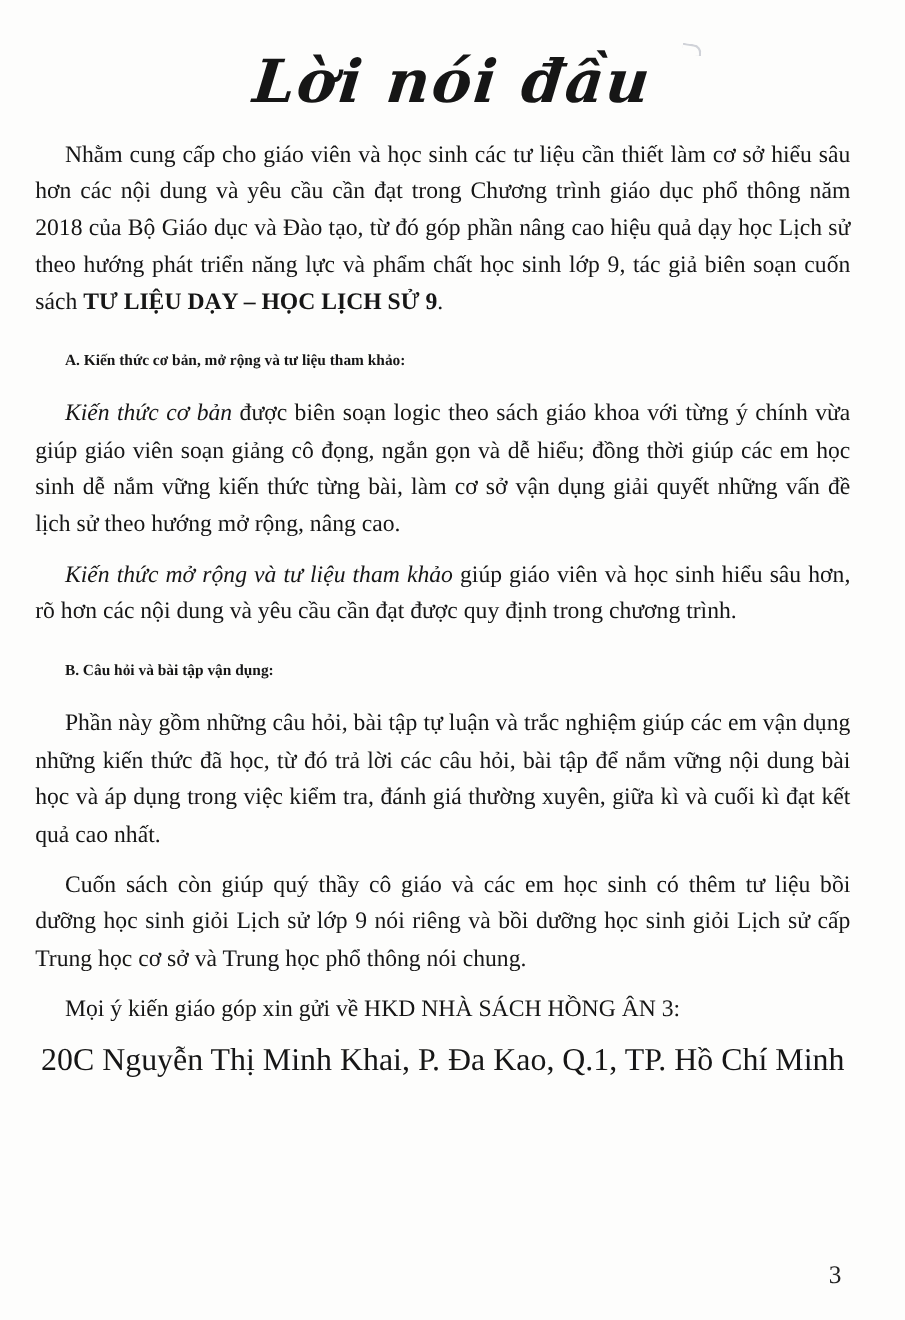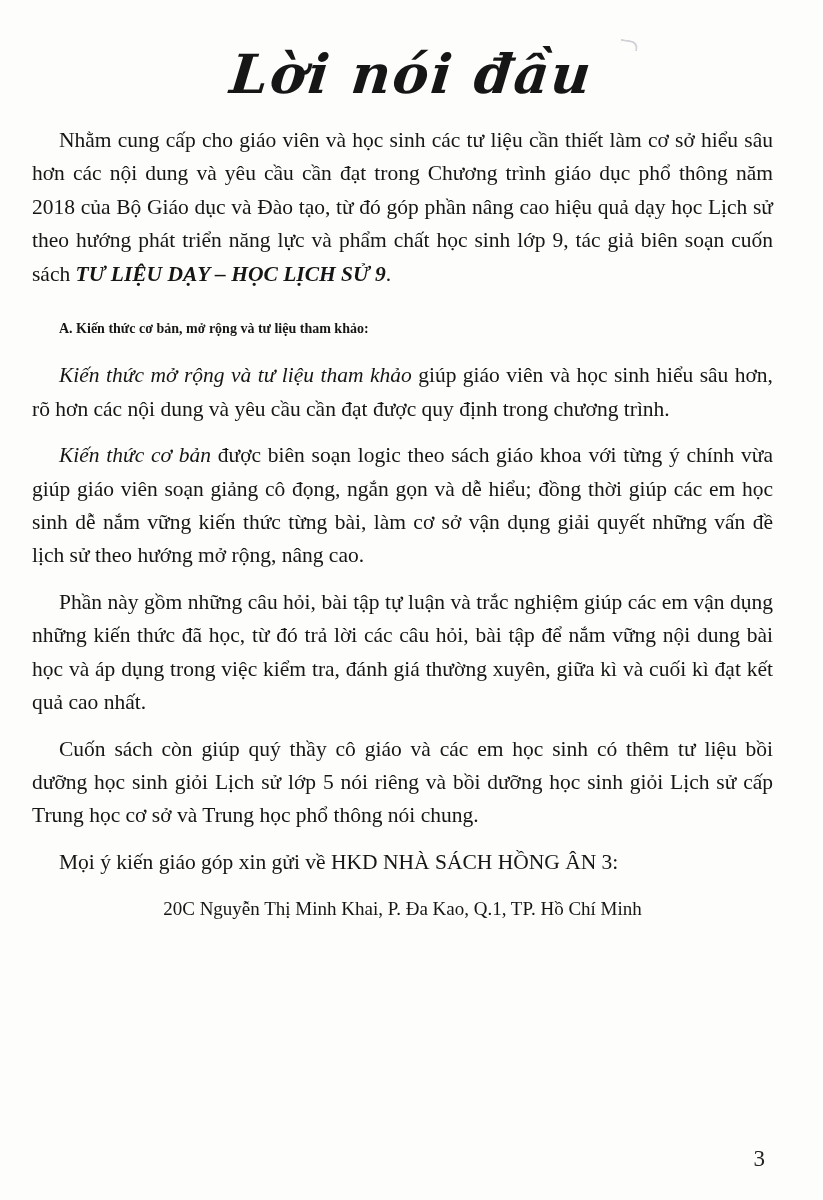--- a/index.html
+++ b/index.html
@@ -37,28 +37,28 @@
     margin: 0 0 13px 0;
   }
   .indent { text-indent: 27px; }
   h2.section-heading {
     font-size: 14px;
     line-height: 33.4px;
     font-weight: bold;
     text-indent: 27px;
     margin: 21px 0 14px 0;
   }
-  .bold-italic { font-weight: bold; font-style: italic; }
+  .bold-italic { font-weight: bold; }
   .italic { font-style: italic; }
   .bold { font-weight: normal; }
   .centered {
     text-align: center;
     text-indent: 0;
     margin: 0 0 6px 0;
-    font-size: 19px;
+    font-size: 29px;
     line-height: 33.4px;
   }
   .contact-par { margin-bottom: 10px; margin-top: 6px; }
   .page-number {
     position: absolute;
     right: 58px;
     bottom: 28px;
     font-size: 23px;
     color: #222;
   }
@@ -83,28 +83,29 @@
 
   <h1 class="script-title">Lời nói đầu</h1>
 
   <div class="content">
 
     <p class="body-par indent"><span>Nhằm cung cấp cho giáo viên và học sinh các tư liệu cần thiết làm cơ sở hiểu sâu hơn các nội dung và yêu cầu cần đạt trong Chương trình giáo dục phổ thông năm 2018 của Bộ Giáo dục và Đào tạo, từ đó góp phần nâng cao hiệu quả dạy học Lịch sử theo hướng phát triển năng lực và phẩm chất học sinh lớp 9, tác giả biên soạn cuốn sách </span><span class="bold-italic">TƯ LIỆU DẠY – HỌC LỊCH SỬ 9</span><span>.</span></p>
 
 
     <h2 class="section-heading">A. Kiến thức cơ bản, mở rộng và tư liệu tham khảo:</h2>
 
+    <p class="body-par indent"><span class="italic">Kiến thức cơ bản</span><span> được biên soạn logic theo sách giáo khoa với từng ý chính vừa giúp giáo viên soạn giảng cô đọng, ngắn gọn và dễ hiểu; đồng thời giúp các em học sinh dễ nắm vững kiến thức từng bài, làm cơ sở vận dụng giải quyết những vấn đề lịch sử theo hướng mở rộng, nâng cao.</span></p>
+
     <p class="body-par indent"><span class="italic">Kiến thức mở rộng và tư liệu tham khảo</span><span> giúp giáo viên và học sinh hiểu sâu hơn, rõ hơn các nội dung và yêu cầu cần đạt được quy định trong chương trình.</span></p>
 
-    <p class="body-par indent"><span class="italic">Kiến thức cơ bản</span><span> được biên soạn logic theo sách giáo khoa với từng ý chính vừa giúp giáo viên soạn giảng cô đọng, ngắn gọn và dễ hiểu; đồng thời giúp các em học sinh dễ nắm vững kiến thức từng bài, làm cơ sở vận dụng giải quyết những vấn đề lịch sử theo hướng mở rộng, nâng cao.</span></p>
-
+    <h2 class="section-heading">B. Câu hỏi và bài tập vận dụng:</h2>
 
     <p class="body-par indent">Phần này gồm những câu hỏi, bài tập tự luận và trắc nghiệm giúp các em vận dụng những kiến thức đã học, từ đó trả lời các câu hỏi, bài tập để nắm vững nội dung bài học và áp dụng trong việc kiểm tra, đánh giá thường xuyên, giữa kì và cuối kì đạt kết quả cao nhất.</p>
 
-    <p class="body-par indent">Cuốn sách còn giúp quý thầy cô giáo và các em học sinh có thêm tư liệu bồi dưỡng học sinh giỏi Lịch sử lớp 5 nói riêng và bồi dưỡng học sinh giỏi Lịch sử cấp Trung học cơ sở và Trung học phổ thông nói chung.</p>
+    <p class="body-par indent">Cuốn sách còn giúp quý thầy cô giáo và các em học sinh có thêm tư liệu bồi dưỡng học sinh giỏi Lịch sử lớp 9 nói riêng và bồi dưỡng học sinh giỏi Lịch sử cấp Trung học cơ sở và Trung học phổ thông nói chung.</p>
 
 
     <p class="body-par indent contact-par"><span>Mọi ý kiến giáo góp xin gửi về </span><span class="bold">HKD NHÀ SÁCH HỒNG ÂN 3:</span></p>
 
     <p class="centered">20C Nguyễn Thị Minh Khai, P. Đa Kao, Q.1, TP. Hồ Chí Minh</p>
 
 
   </div>
 
   <div class="page-number">3</div>

